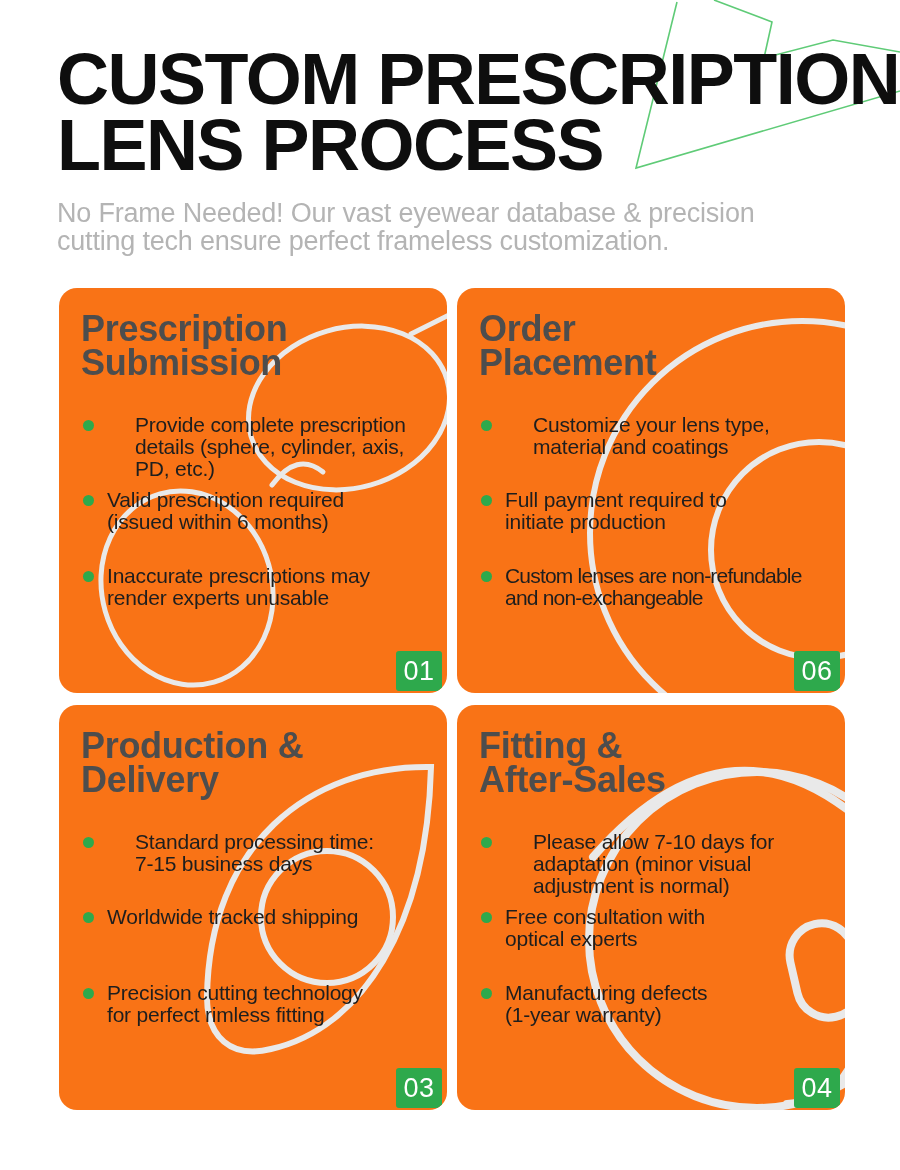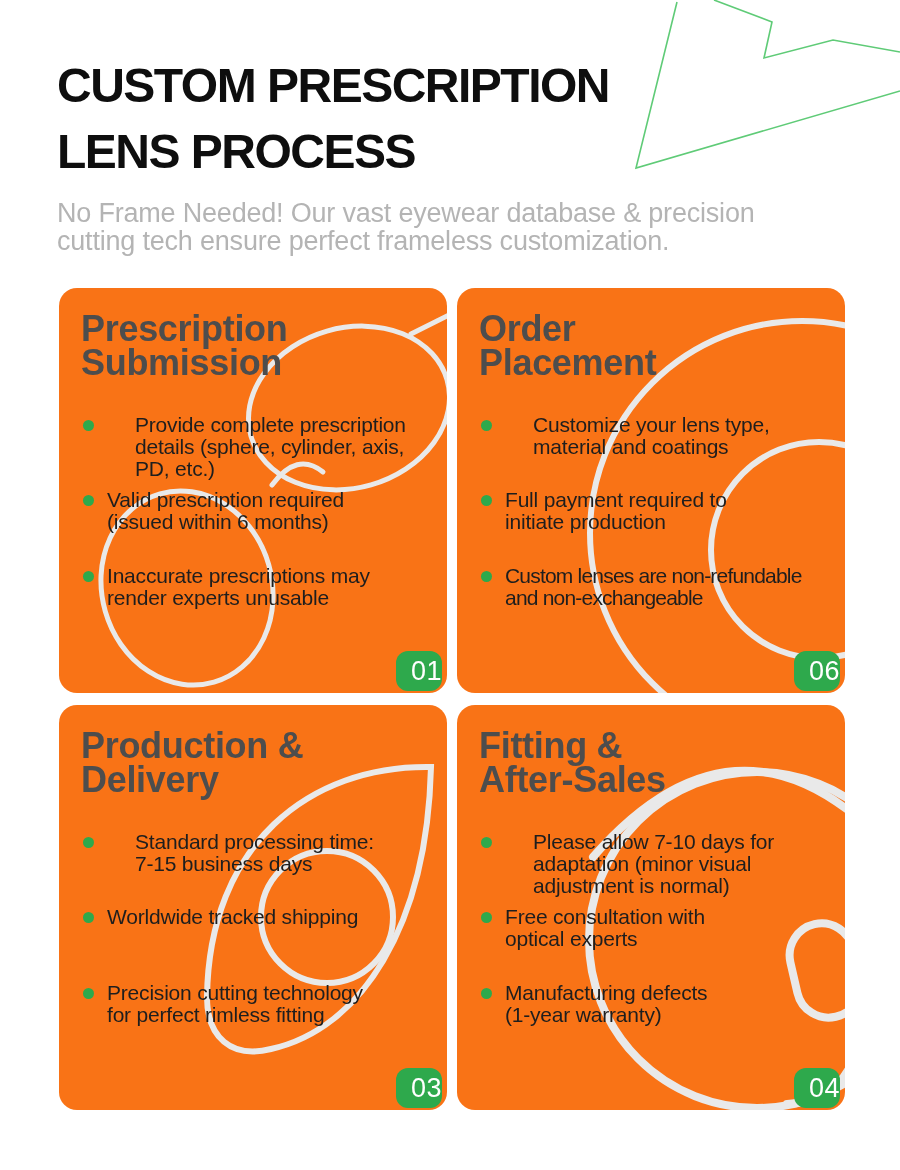--- a/index.html
+++ b/index.html
@@ -16,22 +16,22 @@
     position: absolute;
     left: 600px;
     top: 0;
     width: 300px;
     height: 200px;
     z-index: 0;
   }
   .poster-title {
     position: absolute;
     left: 57px;
-    top: 53px;
-    font-size: 48px;
+    top: 46px;
+    font-size: 72px;
     line-height: 66px;
     font-weight: 700;
     letter-spacing: -1.5px;
     color: #0e0e0e;
     white-space: pre-line;
     z-index: 1;
   }
   .poster-subtitle {
     position: absolute;
     left: 57px;
@@ -100,24 +100,24 @@
     white-space: pre-line;
     width: 334px;
   }
   .badge {
     position: absolute;
     right: 5px;
     bottom: 2px;
     width: 46px;
     height: 40px;
     background: #2ea94c;
-    border-radius: 12px;
+    border-radius: 3px;
     display: flex;
     align-items: center;
-    justify-content: flex-end;
+    justify-content: center;
     z-index: 2;
   }
   .badge span {
     color: #ffffff;
     font-size: 27px;
     font-weight: 400;
     letter-spacing: 0.5px;
   }
 </style>
 </head>

